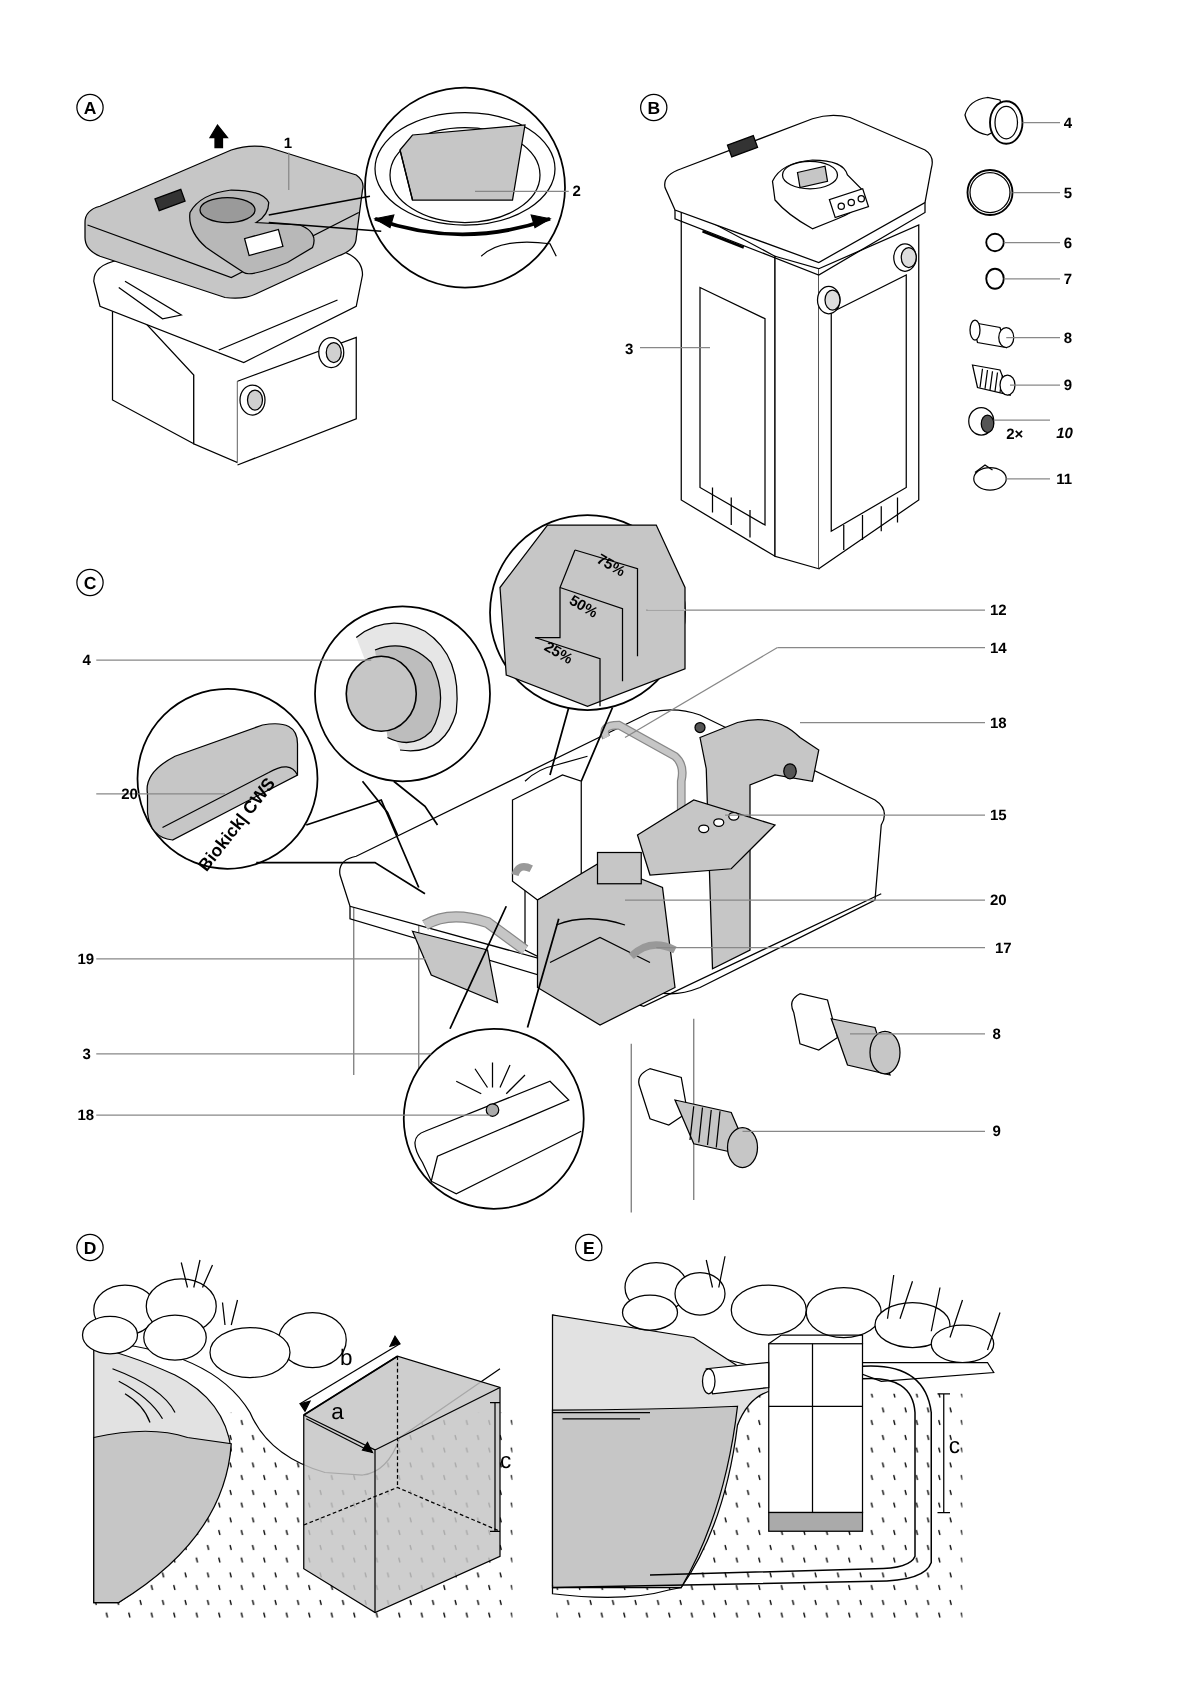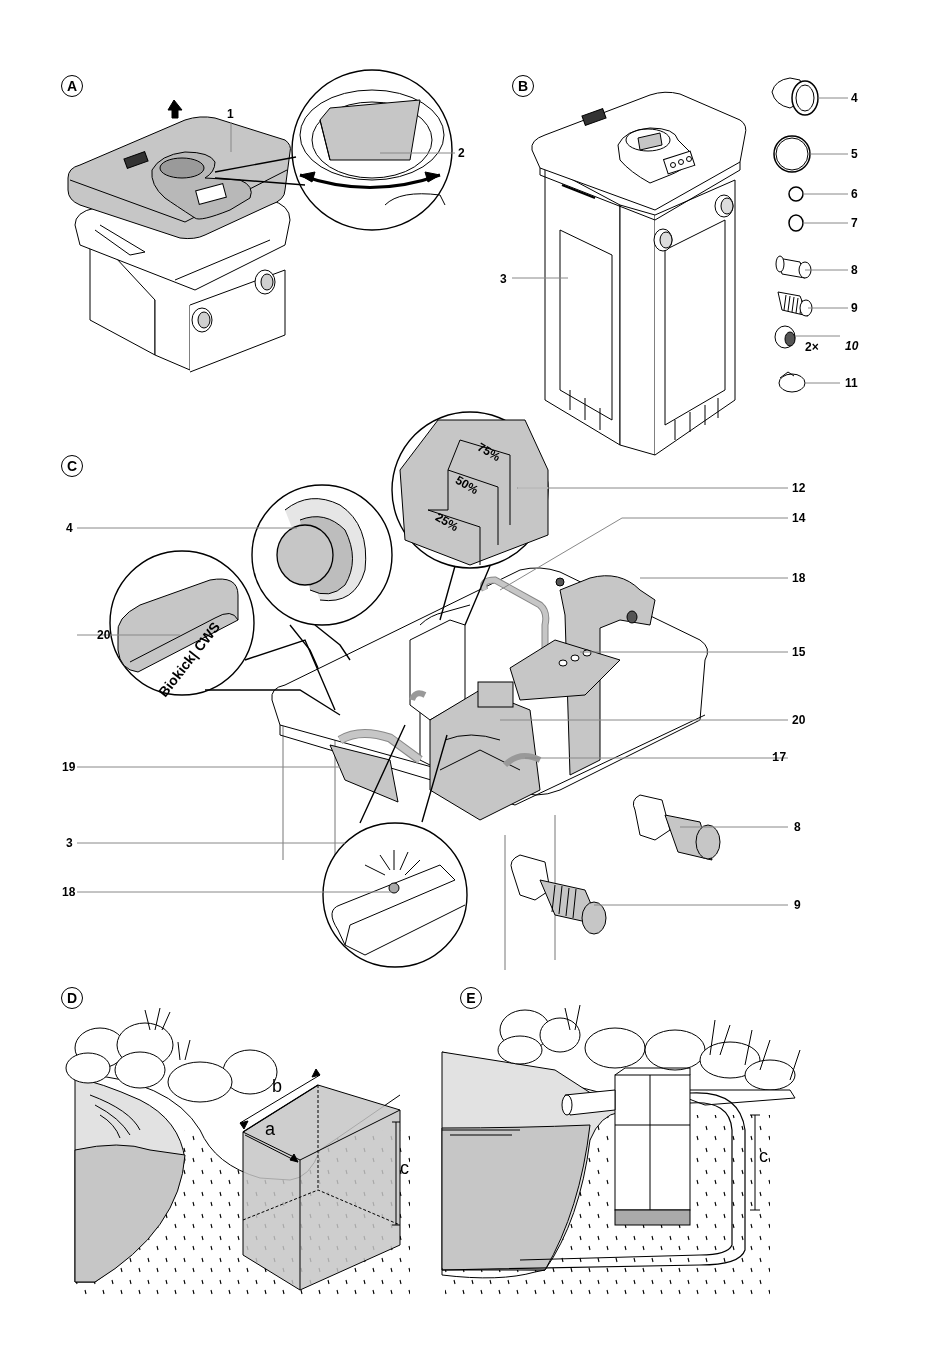--- a/index.html
+++ b/index.html
@@ -283,21 +283,21 @@
 <span class="lbl" style="left:845px;top:340px;font-style:italic;">10</span>
 <span class="lbl" style="left:805px;top:341px;">2×</span>
 <span class="lbl" style="left:845px;top:377px;text-align:right;">11</span>
 
 <span class="lbl" style="left:66px;top:522px;">4</span>
 <span class="lbl" style="left:792px;top:482px;">12</span>
 <span class="lbl" style="left:792px;top:512px;">14</span>
 <span class="lbl" style="left:792px;top:572px;">18</span>
 <span class="lbl" style="left:792px;top:646px;text-align:center;">15</span>
 <span class="lbl" style="left:792px;top:714px;">20</span>
-<span class="lbl" style="left:772px;top:752px;font-family:Liberation Mono, monospace;">17</span>
+<span class="lbl" style="left:796px;top:752px;">17</span>
 <span class="lbl" style="left:66px;top:837px;">3</span>
 <span class="lbl" style="left:794px;top:821px;">8</span>
 <span class="lbl" style="left:794px;top:899px;">9</span>
 <span class="lbl" style="left:62px;top:886px;text-align:center;">18</span>
 <span class="lbl" style="left:62px;top:761px;">19</span>
 <span class="lbl" style="left:62px;top:629px;margin-left:35px;">20</span>
 
 <span class="rot" style="left:482px;top:440px;font-size:12px;transform:rotate(30deg);">75%</span>
 <span class="rot" style="left:460px;top:473px;font-size:12px;transform:rotate(30deg);">50%</span>
 <span class="rot" style="left:440px;top:510px;font-size:12px;transform:rotate(30deg);">25%</span>

